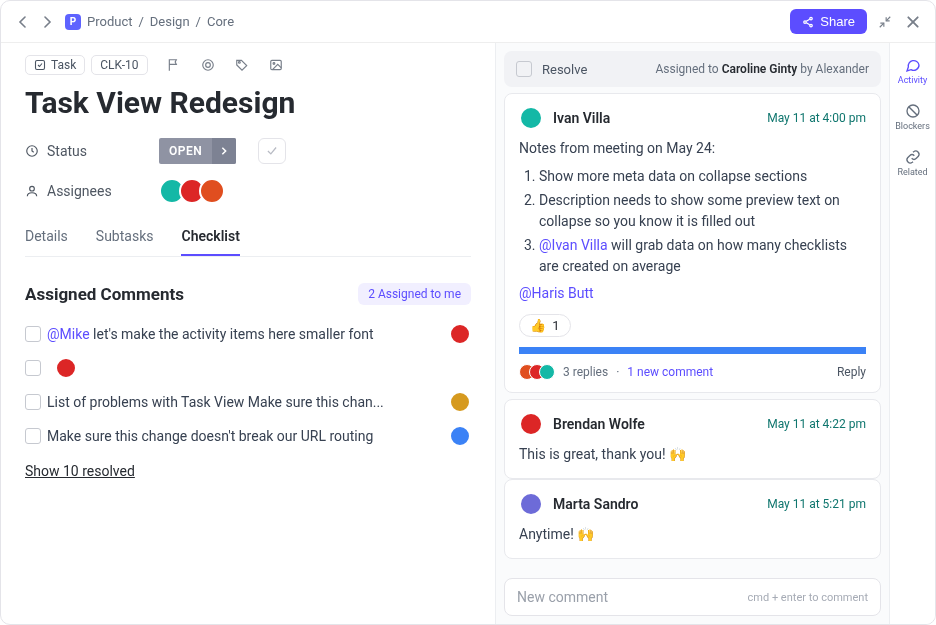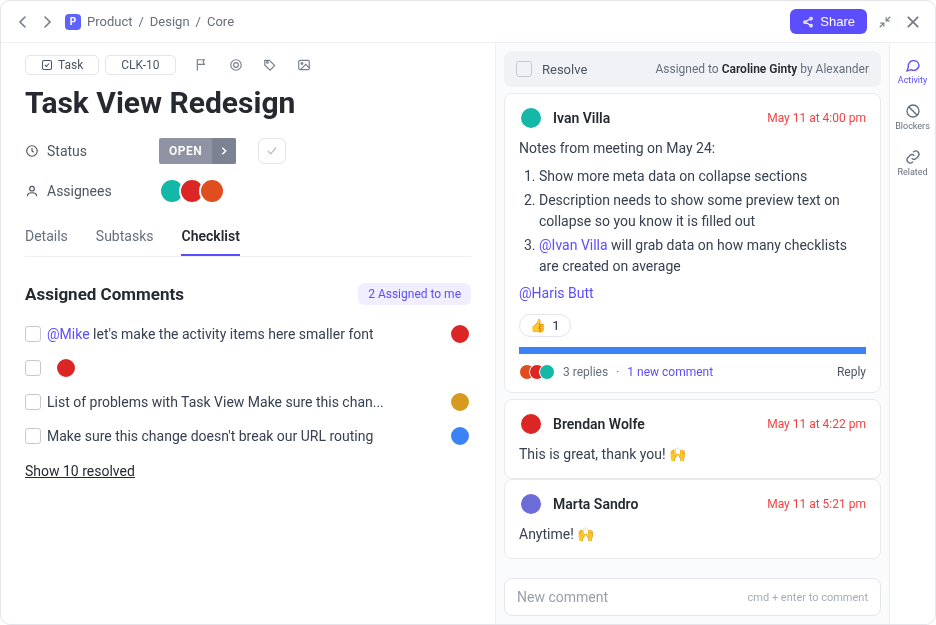--- a/index.html
+++ b/index.html
@@ -40,21 +40,21 @@
     background:#5c4dff; color:#fff; border:none; padding:5px 12px;
     border-radius:6px; font-size:13px; font-weight:500; display:flex;
     align-items:center; gap:6px; cursor:pointer;
   }
   .main { display:flex; flex:1; min-height:0; }
   .left {
     flex:1; padding: 12px 24px 16px 24px; overflow-y:auto;
   }
   .task-meta-row { display:flex; align-items:center; gap:6px; color:#656f7d; font-size:12px; margin-bottom:6px;}
   .task-chip {
-    border:1px solid #e4e4e9; border-radius:5px; padding:2px 15px; font-size:12px;
+    border:1px solid #e4e4e9; border-radius:5px; padding:2px 8px; font-size:12px;
     display:flex; align-items:center; gap:5px; color:#4b5563;
   }
   .meta-icons { margin-left:10px; display:flex; gap:14px; color:#a0a5b0; }
   .title { font-size:30px; font-weight:700; color:#262a30; margin: 10px 0 18px 0; }
   .prop-row { display:flex; align-items:center; gap:14px; margin-bottom:14px; }
   .prop-label { display:flex; align-items:center; gap:8px; color:#4f5762; font-size:14px; width:120px; }
   .status-pill {
     display:flex; align-items:center; background:#8f93a3; color:#fff;
     border-radius:2px; font-size:12px; font-weight:600; overflow:hidden; height:26px;
   }
@@ -97,21 +97,21 @@
   }
   .resolve-bar .spacer{flex:1;}
   .resolve-bar .assigned-to { font-size:12px; color:#656f7d;}
   .resolve-bar .assigned-to b{ color:#262a30; font-weight:600;}
   .thread-card, .comment-card {
     background:#fff; border:1px solid #e8e9ed; border-radius:8px; padding:12px 14px; font-size:14px;
   }
   .c-head { display:flex; align-items:center; gap:10px; margin-bottom:8px;}
   .c-head .avatar{ width:24px; height:24px; margin:0;}
   .c-head .name{ font-weight:600; color:#262a30;}
-  .c-head .time{ margin-left:auto; font-size:12px; color:#ef4444;}
+  .c-head .time{ margin-left:auto; font-size:12px; color:#0f766e;}
   .body-text { color:#374151; line-height:1.55; }
   .body-ol { margin: 6px 0 6px 20px; }
   .body-ol li { margin: 3px 0; line-height:1.5; }
   .react-chip {
     display:inline-flex; align-items:center; gap:6px; border:1px solid #e4e4e9;
     border-radius:14px; padding:3px 10px; margin-top:10px; font-size:13px;
   }
   .thread-foot {
     display:flex; align-items:center; gap:8px; padding-top:10px; margin-top:10px;
     border-top:7px solid #3b82f6; font-size:12px; color:#656f7d;

